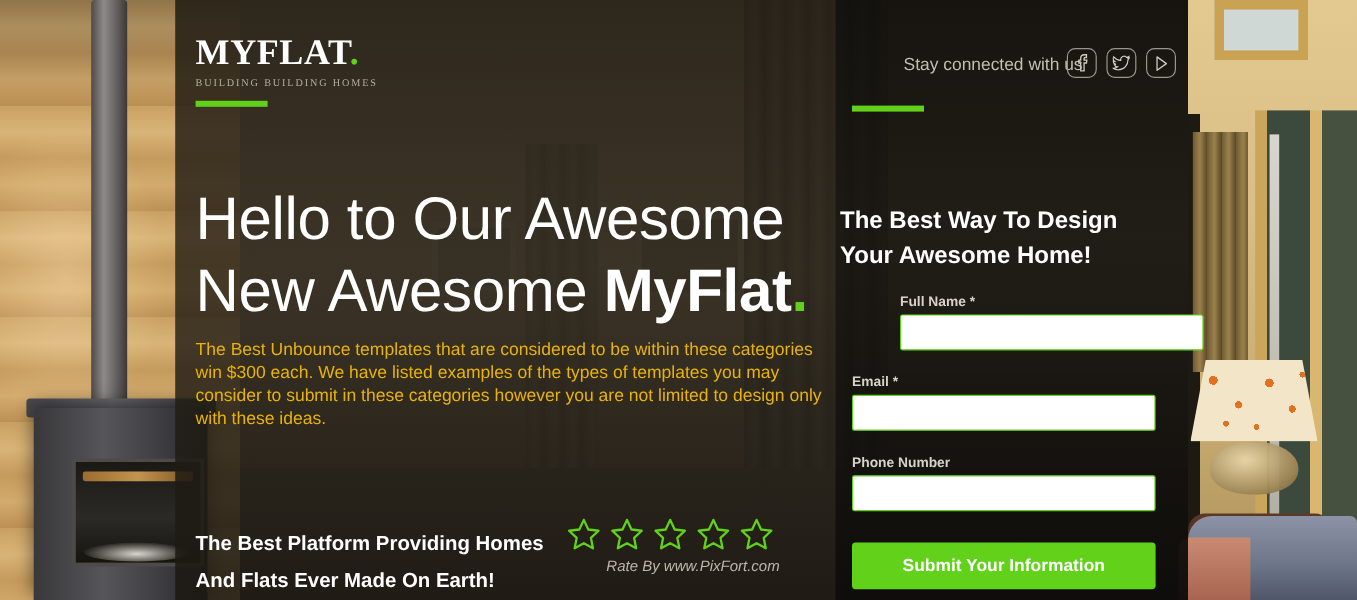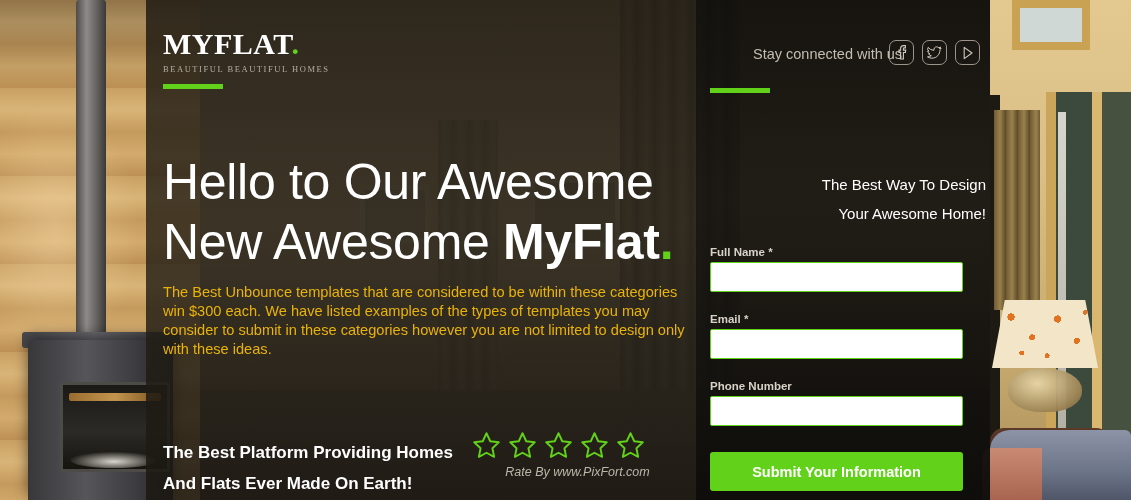--- a/index.html
+++ b/index.html
@@ -224,34 +224,34 @@
   .rating{ position:absolute; left:470px; top:430px; width:215px; }
   .stars{ display:flex; gap:3px; }
   .stars svg{ display:block; }
   .rate-by{
     margin-top:4px; text-align:center; font-size:12.5px; font-style:italic; color:#bdb6ab;
   }
 
   
   .form-title{
     position:absolute; left:700px; top:170px; width:286px;
-    text-align:right; color:#ffffff; font-size:15px; line-height:29px; font-weight:normal;
+    text-align:left; color:#ffffff; font-size:20px; line-height:29px; font-weight:bold;
   }
   .field{ position:absolute; left:710px; width:253px; }
   .field-label{
     font-size:11.5px; font-weight:bold; color:#d8d2c8; margin-bottom:4px;
   }
   .field-label .req{ color:#d8d2c8; }
   .field-input{
     width:253px; height:30px; background:#ffffff;
     border:1.5px solid #62d119; border-radius:2px; outline:none;
     font-size:13px; color:#222; padding:0 7px;
     font-family:"Liberation Sans", sans-serif;
   }
-  #f-name{ top:246px; }
+  #f-name{ top:246px;margin-left:40px; }
   #f-email{ top:313px; }
   #f-phone{ top:380px; }
 
   .submit-btn{
     position:absolute; left:710px; top:452px; width:253px; height:39px;
     background:#62d119; border:none; border-radius:3px;
     color:#ffffff; font-size:14.5px; font-weight:bold; cursor:pointer;
     font-family:"Liberation Sans", sans-serif;
   }
 </style>
@@ -289,21 +289,21 @@
     </div>
   </div>
 
   <div class="overlay-center"></div>
   <div class="overlay-right"></div>
 
   <div class="content">
 
     <div class="logo-block">
       <div class="logo-word"><span>MYFLAT</span><span class="dot">.</span></div>
-      <div class="logo-sub">BEAUTIFUL BEAUTIFUL HOMES</div>
+      <div class="logo-sub">BUILDING BUILDING HOMES</div>
     </div>
     <div class="green-bar"></div>
 
     <div class="social-block">
       <div class="social-text">Stay connected with us</div>
       <div class="social-icons">
         <div class="sicon">
           <svg width="13" height="15" viewBox="0 0 13 15">
               <path d="M8.4 5.1V3.8c0-.6.2-.9.9-.9h1.1V.6H8.6C6.5.6 5.6 1.9 5.6 3.6v1.5H4v2.4h1.6V14h2.8V7.5h2l.3-2.4H8.4z" fill="none" stroke="#cfc9bf" stroke-width="1.1"></path>
             </svg>

